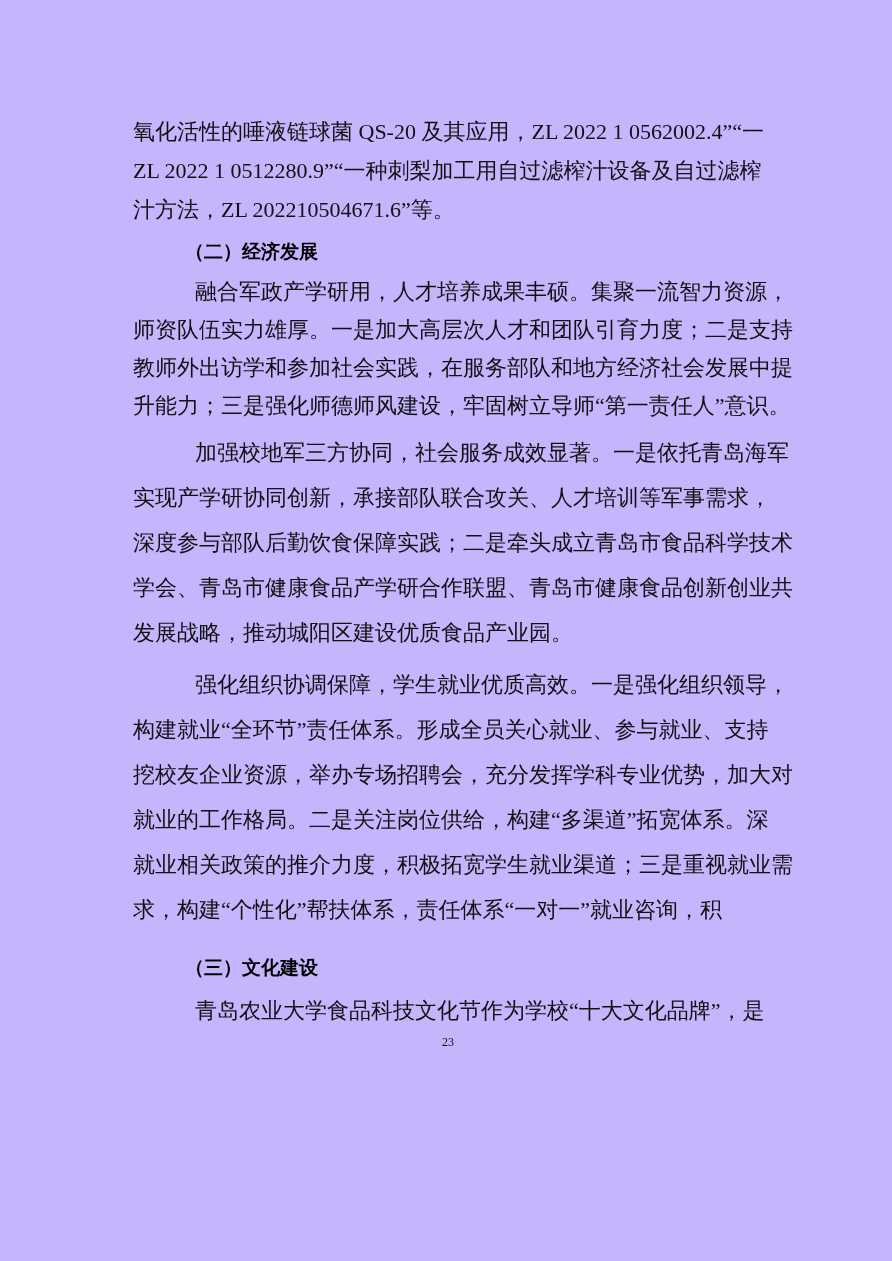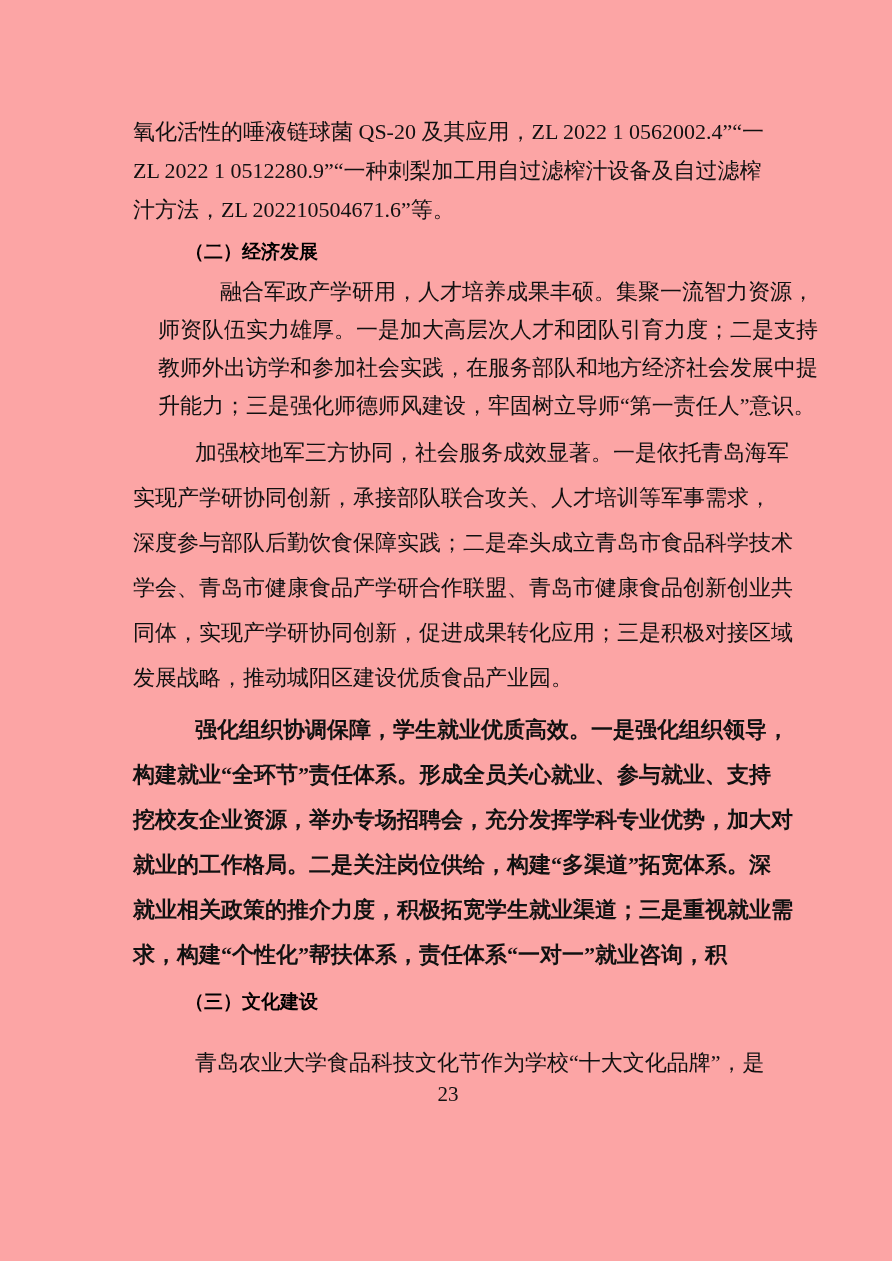--- a/index.html
+++ b/index.html
@@ -5,21 +5,21 @@
   html, body {
     margin: 0;
     padding: 0;
     background: #ffffff;
     font-family: "Liberation Serif", "DejaVu Serif", serif;
   }
   .page {
     position: relative;
     width: 892px;
     height: 1261px;
-    background: #fca5a5;
+    background: #c4b5fd;
     color: #000000;
     overflow: hidden;
     box-sizing: border-box;
     padding: 112px 129px 0 133px;
   }
   .content {
     width: 630px;
   }
   .para { margin: 0; padding: 0; }
   .line {
@@ -38,29 +38,29 @@
     font-family: "Liberation Sans", "DejaVu Sans", sans-serif;
     font-weight: 700;
     font-size: 19px;
     line-height: 42px;
     height: 42px;
     text-indent: 52px;
     color: #000000;
     white-space: nowrap;
   }
   .heading-economy { margin-top: 2px; }
-  .para-talent { margin-top: 0; margin-left: 25px; }
+  .para-talent { margin-top: 0; }
   .para-service { margin-top: 5px; }
-  .para-employment { margin-top: 7px; font-weight: bold; }
-  .heading-culture { margin-top: 4px; }
-  .para-culture { margin-top: 20px; }
+  .para-employment { margin-top: 7px; }
+  .heading-culture { margin-top: 15px; }
+  .para-culture { margin-top: 2px; }
   .page-footer {
     margin-top: 1px;
     text-align: center;
-    font-size: 21px;
+    font-size: 12px;
     line-height: 20px;
     color: #111111;
   }
 </style>
 </head>
 <body>
 
 <div class="page">
   <div class="content">
 
@@ -77,21 +77,20 @@
       <div class="line">师资队伍实力雄厚。一是加大高层次人才和团队引育力度；二是支持</div>
       <div class="line">教师外出访学和参加社会实践，在服务部队和地方经济社会发展中提</div>
       <div class="line">升能力；三是强化师德师风建设，牢固树立导师“第一责任人”意识。</div>
     </div>
 
     <div class="para pitch-45 para-service">
       <div class="line first-line">加强校地军三方协同，社会服务成效显著。一是依托青岛海军</div>
       <div class="line">实现产学研协同创新，承接部队联合攻关、人才培训等军事需求，</div>
       <div class="line">深度参与部队后勤饮食保障实践；二是牵头成立青岛市食品科学技术</div>
       <div class="line">学会、青岛市健康食品产学研合作联盟、青岛市健康食品创新创业共</div>
-      <div class="line">同体，实现产学研协同创新，促进成果转化应用；三是积极对接区域</div>
       <div class="line">发展战略，推动城阳区建设优质食品产业园。</div>
     </div>
 
     <div class="para pitch-45 para-employment">
       <div class="line first-line">强化组织协调保障，学生就业优质高效。一是强化组织领导，</div>
       <div class="line">构建就业“全环节”责任体系。形成全员关心就业、参与就业、支持</div>
       <div class="line">挖校友企业资源，举办专场招聘会，充分发挥学科专业优势，加大对</div>
       <div class="line">就业的工作格局。二是关注岗位供给，构建“多渠道”拓宽体系。深</div>
       <div class="line">就业相关政策的推介力度，积极拓宽学生就业渠道；三是重视就业需</div>
       <div class="line">求，构建“个性化”帮扶体系，责任体系“一对一”就业咨询，积</div>

